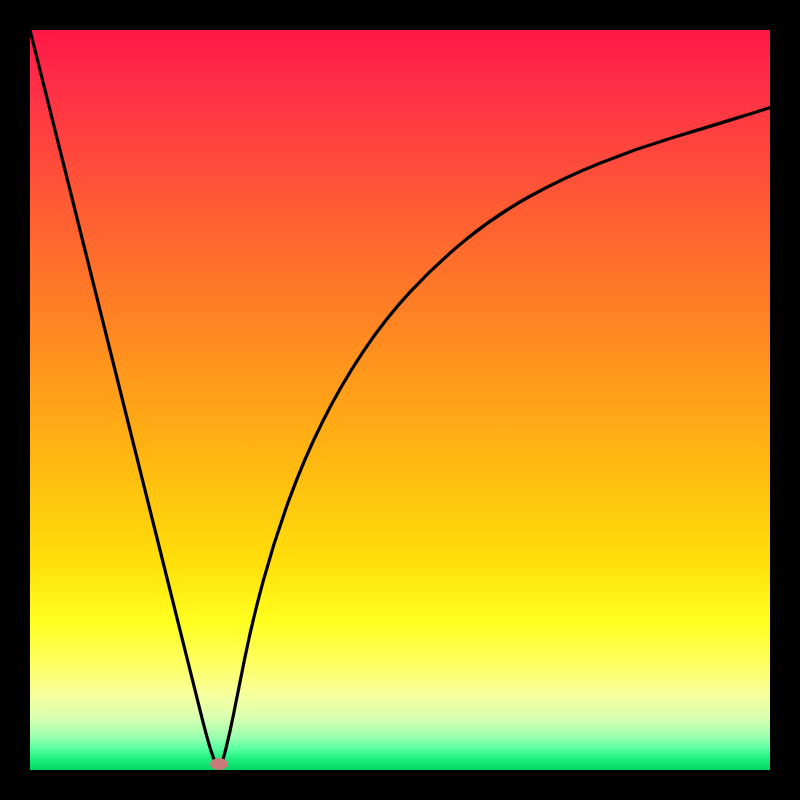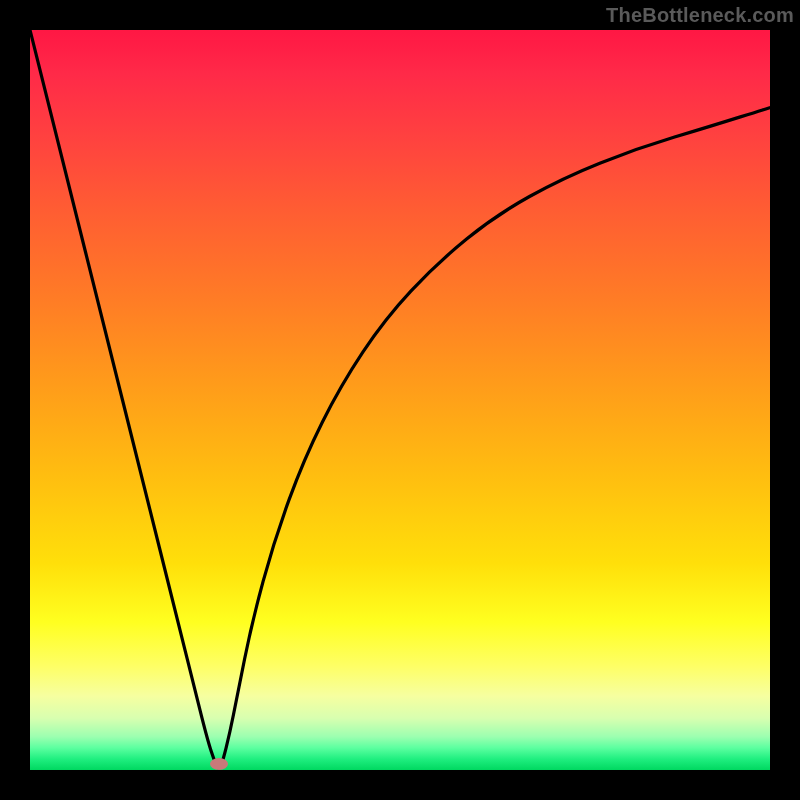--- a/index.html
+++ b/index.html
@@ -61,21 +61,20 @@
     font-weight: 600;
     letter-spacing: 0.2px;
     user-select: none;
   }
 </style>
 </head>
 <body>
 
 <div class="stage">
 
-  <div class="watermark">TheBottleneck.com</div>
 
   <div class="plot-area">
     <svg viewBox="0 0 740 740" preserveAspectRatio="none">
       <path id="curve-path" fill="none" stroke="#000" stroke-width="3.2" stroke-linecap="round" stroke-linejoin="round" d="M 0.0 0.0 Q 37.0 148.0 55.5 222.0 Q 74.0 296.0 92.5 370.0 Q 111.0 444.0 129.5 518.0 Q 148.0 592.0 155.4 621.6 Q 162.8 651.2 170.2 680.8 Q 177.6 710.4 181.3 721.5 Q 185.0 732.6 186.9 736.3 Q 188.7 740.0 190.6 736.3 Q 192.4 732.6 196.1 717.8 Q 199.8 703.0 203.5 684.5 Q 207.2 666.0 214.6 629.0 Q 222.0 592.0 233.1 551.3 Q 244.2 510.6 259.0 469.9 Q 273.8 429.2 292.3 392.2 Q 310.8 355.2 333.0 321.9 Q 355.2 288.6 381.1 260.9 Q 407.0 233.1 436.6 209.0 Q 466.2 185.0 499.5 166.5 Q 532.8 148.0 569.8 133.2 Q 606.8 118.4 643.8 107.3 Q 680.8 96.2 710.4 86.9 T 740.0 77.7"></path>
       <ellipse id="marker-dot" cx="189" cy="734" rx="9" ry="6" fill="#c97a7a"></ellipse>
     </svg>
   </div>
 
 </div>
 

